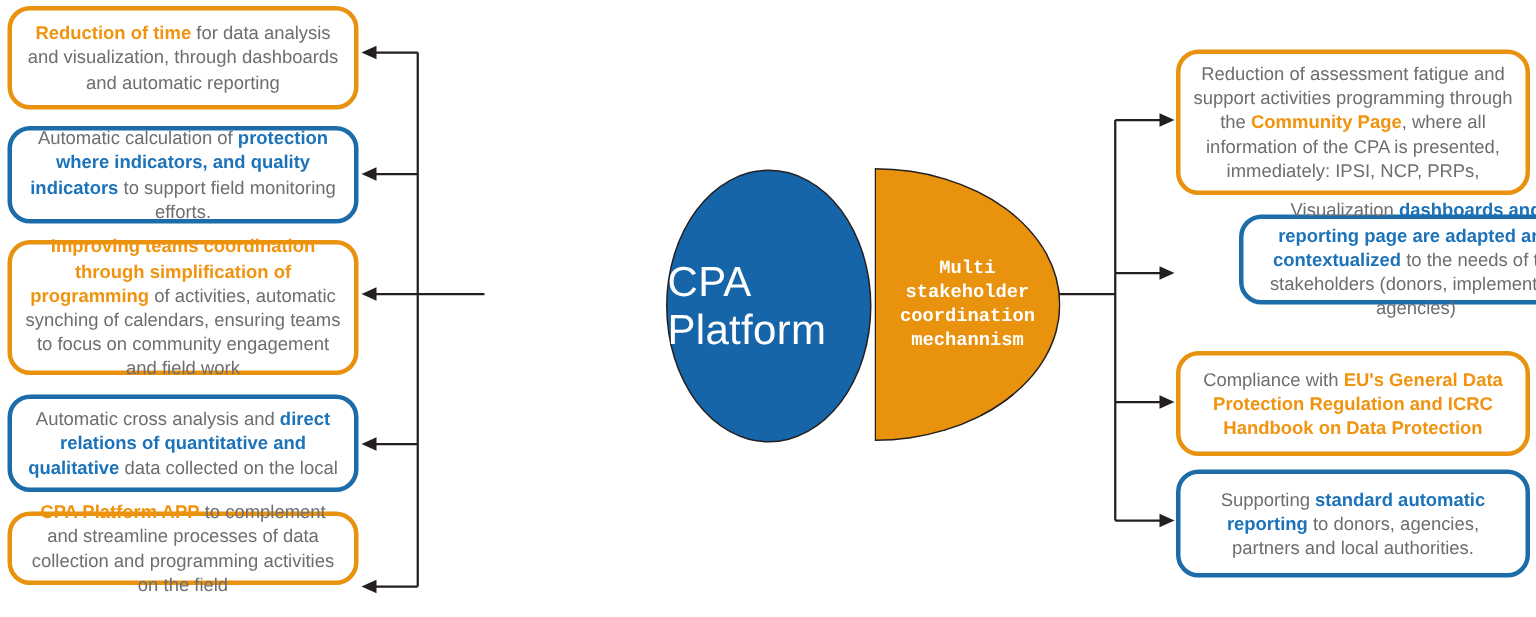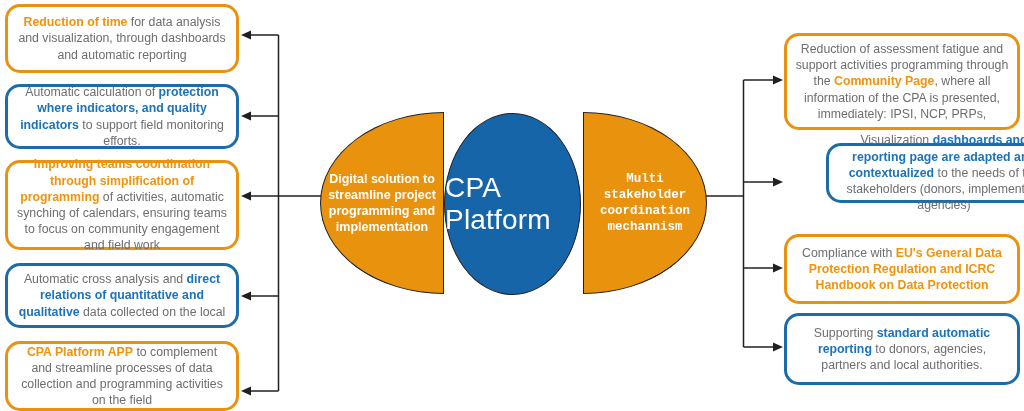--- a/index.html
+++ b/index.html
@@ -16,21 +16,21 @@
   .box p{margin:0;font-size:12.3px;line-height:1.32;color:#6D6E71;}
   .box.orange{border-color:#E8920F;}
   .box.blue{border-color:#1B6CA8;}
   .em-orange{color:#F0930E;font-weight:bold;}
   .em-blue{color:#1C73B9;font-weight:bold;}
 
   .l1{left:5px;top:4px;width:234px;height:69px;}
   .l2{left:5px;top:84px;width:234px;height:65px;}
   .l3{left:5px;top:160px;width:234px;height:90px;}
   .l4{left:5px;top:263px;width:234px;height:65px;}
-  .l5{left:5px;top:341px;width:234px;height:70px;}
+  .l5{left:5px;top:341px;width:234px;height:49px;}
 
   .r1{left:784px;top:33px;width:236px;height:97px;}
   .r2{left:784px;top:143px;width:236px;height:60px;margin-left:42px;}
   .r3{left:784px;top:234px;width:236px;height:70px;}
   .r4{left:784px;top:313px;width:236px;height:72px;}
 
   
   .lens{
     position:absolute;box-sizing:border-box;background:#E8920E;
     border:1.4px solid #231F20;color:#fff;font-weight:bold;
@@ -108,23 +108,20 @@
   <div class="box r2 blue">
       <p><span>Visualization </span><span class="em-blue">dashboards and reporting page are adapted and contextualized</span><span> to the needs of the stakeholders (donors, implementing agencies)</span></p>
     </div>
   <div class="box r3 orange">
       <p><span>Compliance with </span><span class="em-orange">EU's General Data Protection Regulation and ICRC Handbook on Data Protection</span></p>
     </div>
   <div class="box r4 blue">
       <p><span>Supporting </span><span class="em-blue">standard automatic reporting</span><span> to donors, agencies, partners and local authorities.</span></p>
     </div>
 
-  <div class="lens lens-left">
-    <span>Digital solution to streamline project programming and implementation</span>
-  </div>
   <div class="circle">
     <span>CPA Platform</span>
   </div>
   <div class="lens lens-right">
     <span>Multi stakeholder coordination mechannism</span>
   </div>
 
 </div>
 
 </body></html>

